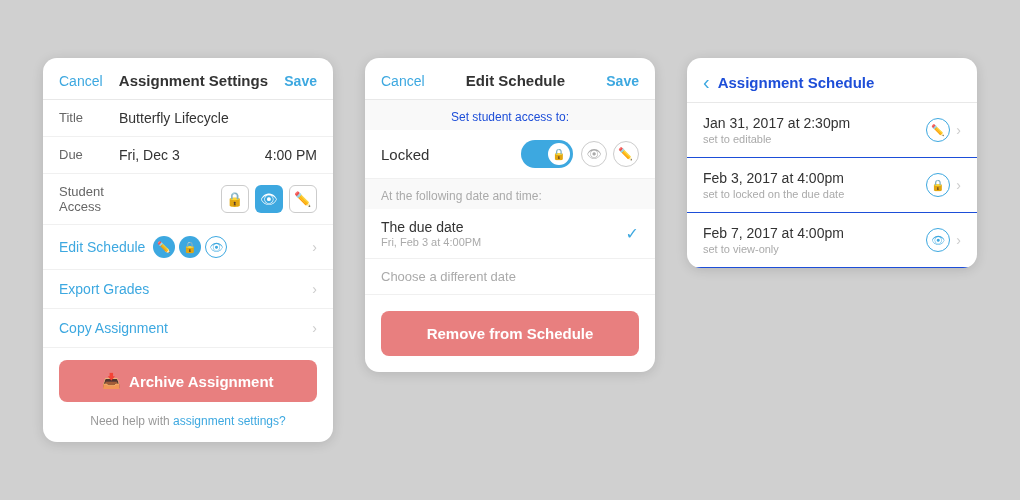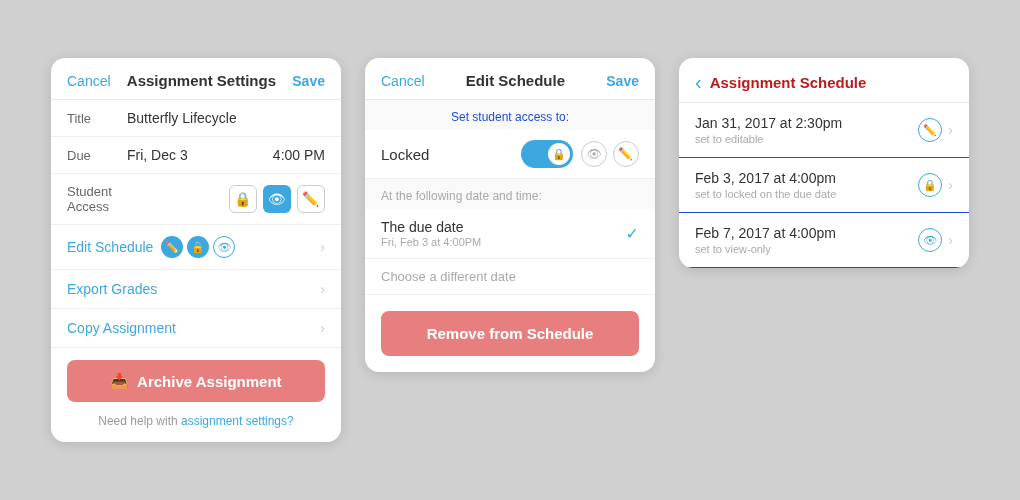--- a/index.html
+++ b/index.html
@@ -7,21 +7,21 @@
       background: #d0d0d0;
       display: flex;
       align-items: center;
       justify-content: center;
       width: 1020px;
       height: 500px;
       font-family: -apple-system, BlinkMacSystemFont, 'Helvetica Neue', Arial, sans-serif;
     }
     .panels {
       display: flex;
-      gap: 24px;
+      gap: 32px;
       align-items: flex-start;
       justify-content: center;
     }
     .panel {
       background: #fff;
       border-radius: 14px;
       box-shadow: 0 2px 12px rgba(0,0,0,0.13);
       width: 290px;
       overflow: hidden;
     }
@@ -45,21 +45,20 @@
       color: #333;
     }
     .panel1-header .save-link {
       color: #3da8e0;
       font-size: 14px;
       font-weight: 600;
       cursor: pointer;
     }
     .field-row {
       display: flex;
-      align-items: center;
       padding: 10px 16px;
       border-bottom: 1px solid #f0f0f0;
     }
     .field-label {
       color: #666;
       font-size: 13px;
       width: 60px;
       flex-shrink: 0;
     }
     .field-value {
@@ -304,21 +303,21 @@
     }
     .back-btn {
       color: #3da8e0;
       font-size: 20px;
       cursor: pointer;
       line-height: 1;
     }
     .panel3-title {
       font-size: 15px;
       font-weight: 700;
-      color: #b91c1c;
+      color: #1d4ed8;
     }
     .schedule-item {
       display: flex;
       align-items: center;
       padding: 12px 16px;
       border-bottom: 1px solid #1d4ed8;
       cursor: pointer;
     }
     .schedule-item-text {}
     .schedule-item-date {

